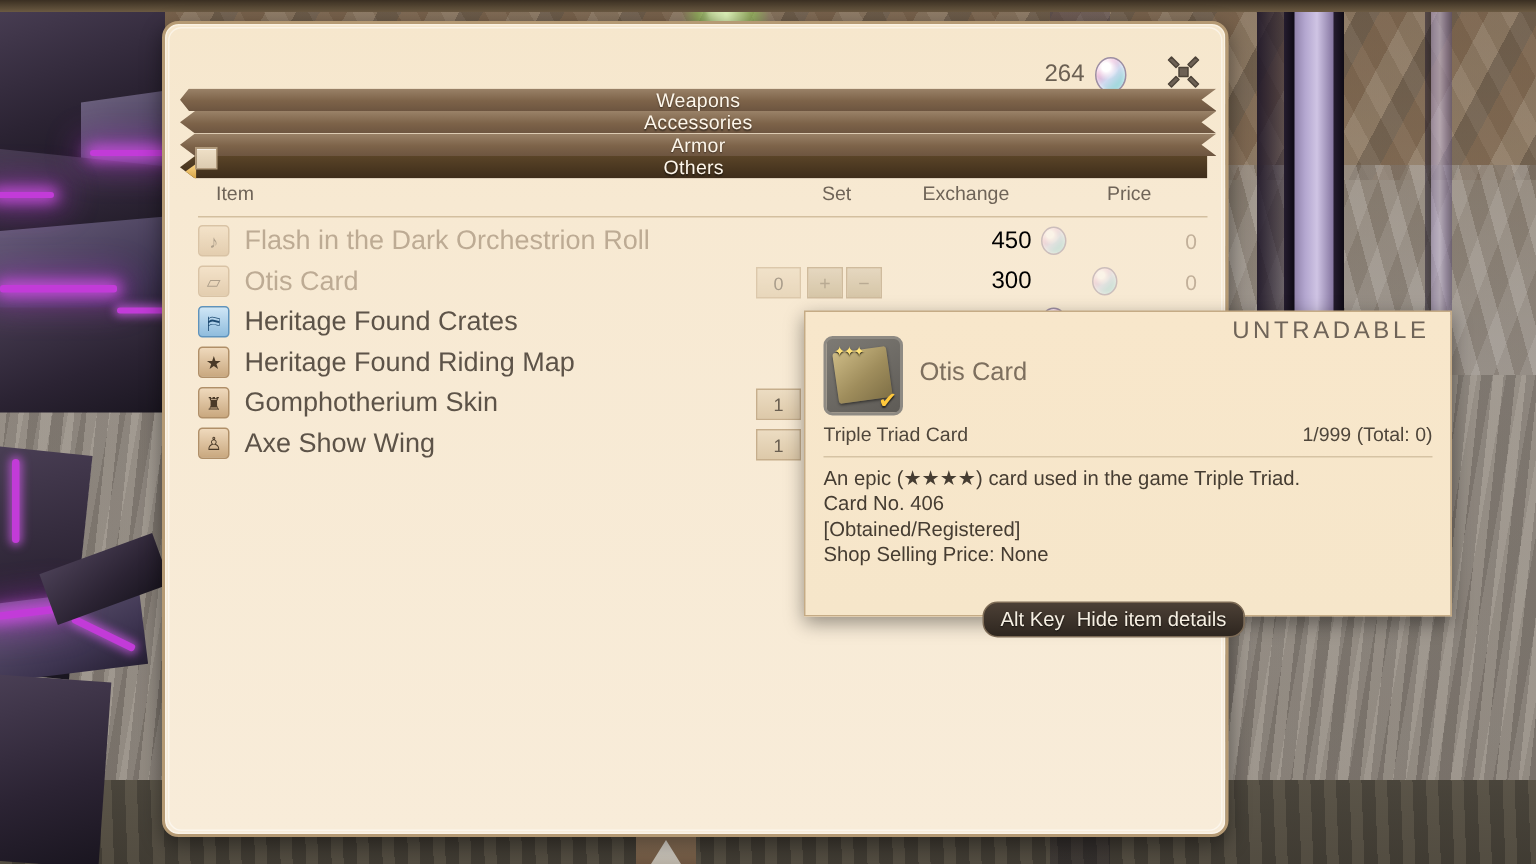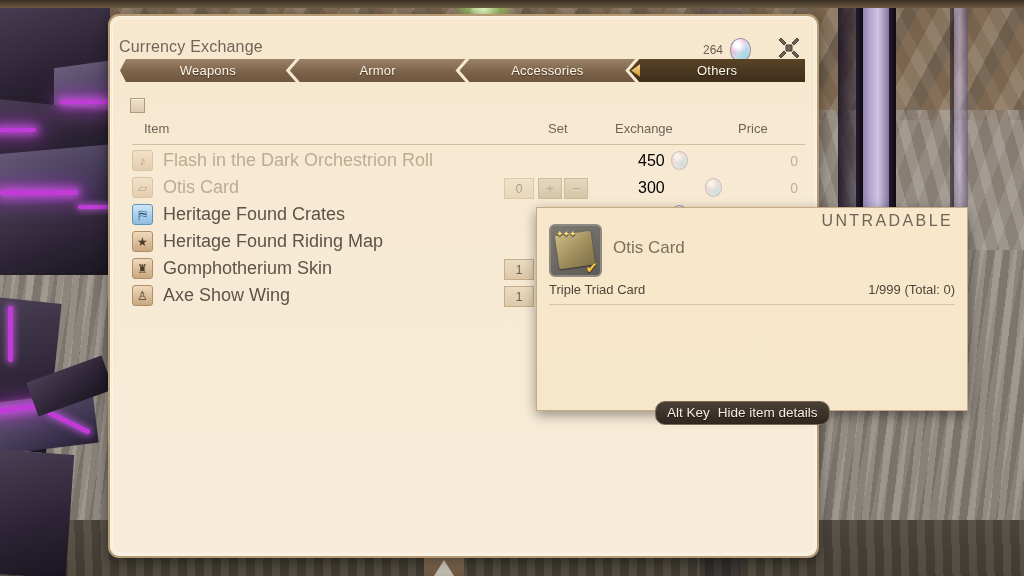--- a/index.html
+++ b/index.html
@@ -73,37 +73,37 @@
     box-shadow:0 0 0 1px rgba(255,255,255,.45) inset, 0 5px 14px rgba(0,0,0,.45);
     overflow:hidden;
   }
   .win-inner-line{position:absolute;inset:2px;border-radius:9px;border:1px solid rgba(255,255,255,.5);pointer-events:none;}
 
   .win-title{
     position:absolute;left:9px;top:22px;font-size:16px;color:#70655a;
     letter-spacing:.2px;
   }
   .coin-area{position:absolute;right:66px;top:22px;display:flex;align-items:center;gap:7px;}
-  .coin-num{font-size:12px;color:#6b6053;text-align:right;}
+  .coin-num{font-size:16px;color:#6b6053;text-align:right;}
   .gem{
     width:19px;height:22px;border-radius:50%;
     background:
       radial-gradient(circle at 34% 26%, #ffffff 0 14%, rgba(255,255,255,0) 42%),
       linear-gradient(135deg,#f2b9d6 0%,#e8a8cf 28%,#cfd9ef 52%,#9fd8dc 78%,#63b4c4 100%);
     border:1px solid #9d8fa3;
     box-shadow:0 0 3px rgba(255,255,255,.8) inset;
   }
   .gem.sm{width:15px;height:17px;}
   .gem.dim{opacity:.48;}
   .wrench{
     position:absolute;right:14px;top:18px;width:28px;height:28px;color:#6d6155;
   }
 
   
-  .tabs{position:absolute;left:10px;top:43px;width:685px;height:23px;display:flex;}
+  .tabs{position:absolute;left:10px;top:43px;width:685px;height:23px;display:flex;flex-direction:column;}
   .tab{
     position:relative;flex:1;height:23px;
     display:flex;align-items:center;justify-content:center;
     font-size:13px;color:#fdf6ea;letter-spacing:.2px;
     background:linear-gradient(180deg,#9a8268,#7d6349 55%,#6d5540);
     clip-path:polygon(10px 0,100% 0,calc(100% - 10px) 50%,100% 100%,10px 100%,0 50%);
     text-shadow:0 1px 1px rgba(0,0,0,.45);
     margin-right:-6px;
   }
   .tab:first-child{clip-path:polygon(6px 0,100% 0,calc(100% - 10px) 50%,100% 100%,6px 100%,0 50%);}
@@ -139,21 +139,21 @@
     display:flex;align-items:center;justify-content:center;
     background:linear-gradient(180deg,#efd9bc,#c9a87f);
     border:1px solid #b08f68;font-size:12px;color:#4a3a28;line-height:1;
   }
   .ic.blue{background:linear-gradient(180deg,#cfe6f6,#8fbcdd);border-color:#5e93bd;color:#1d4a72;}
   .ic.dim{opacity:.42;}
   .row-name{margin-left:10px;font-size:18px;color:#5d5348;}
   .row.dim .row-name{color:#bdab94;}
   .cell{position:absolute;font-size:14px;color:#6b6054;text-align:right;}
   .row.dim .cell{color:#c2b09a;}
-  .price-cell{position:absolute;display:flex;align-items:center;gap:6px;}
+  .price-cell{position:absolute;display:flex;align-items:center;gap:6px;margin-left:23px;}
   .qty-box{
     position:absolute;width:28px;height:19px;border:1px solid #c6ae8c;
     background:linear-gradient(180deg,#ecdcc2,#ddc9a9);
     display:flex;align-items:center;justify-content:center;font-size:12px;color:#6a5f51;
   }
   .qty-box.dim{opacity:.55;}
   .step{
     position:absolute;width:22px;height:19px;border:1px solid #bfa887;
     background:linear-gradient(180deg,#ded0b8,#c9b896);
     display:flex;align-items:center;justify-content:center;font-size:13px;color:#9f9079;opacity:.7;
@@ -239,40 +239,39 @@
   <div class="green-glow"></div>
   <div class="green-beam"></div>
   <div class="char"></div>
   <div class="char2"></div>
   <div class="topbar"></div>
 </div>
 
 <div id="window">
   <div class="win-inner-line"></div>
 
-  <div class="win-title">Currency Exchange</div>
 
   <div class="coin-area">
     <div class="coin-num">264</div>
     <div class="gem"></div>
   </div>
 
   <svg class="wrench" viewBox="0 0 28 28">
     <path d="M6 4 L11 9 L9 11 L4 6 Z M22 4 L17 9 L19 11 L24 6 Z M6 24 L11 19 L9 17 L4 22 Z M22 24 L17 19 L19 17 L24 22 Z M11 11 L17 11 L17 17 L11 17 Z" fill="currentColor" stroke="#4d4338" stroke-width="1" stroke-linejoin="round"></path>
   </svg>
 
   <div class="tabs">
     <div class="tab">
         <span>Weapons</span>
       </div>
     <div class="tab">
+        <span>Accessories</span>
+      </div>
+    <div class="tab">
         <span>Armor</span>
-      </div>
-    <div class="tab">
-        <span>Accessories</span>
       </div>
     <div class="tab active">
       <span class="nub"></span>
       <span>Others</span>
     </div>
   </div>
 
   <div class="filter-row">
     <div class="chk"></div>
   </div>
@@ -348,19 +347,25 @@
     <div class="card"></div>
     <div class="stars">✦✦✦</div>
     <div class="check">✔</div>
   </div>
 
   <div class="tt-name">Otis Card</div>
   <div class="tt-cat">Triple Triad Card</div>
   <div class="tt-stack">1/999 (Total: 0)</div>
   <div class="tt-rule"></div>
 
+  <div class="tt-desc">
+    <div>An epic (★★★★) card used in the game Triple Triad.</div>
+    <div>Card No. 406</div>
+    <div>[Obtained/Registered]</div>
+    <div>Shop Selling Price: None</div>
+  </div>
 
 </div>
 
 <div class="hint">
   <span>Alt Key</span>
   <span>Hide item details</span>
 </div>
 
 </body></html>

